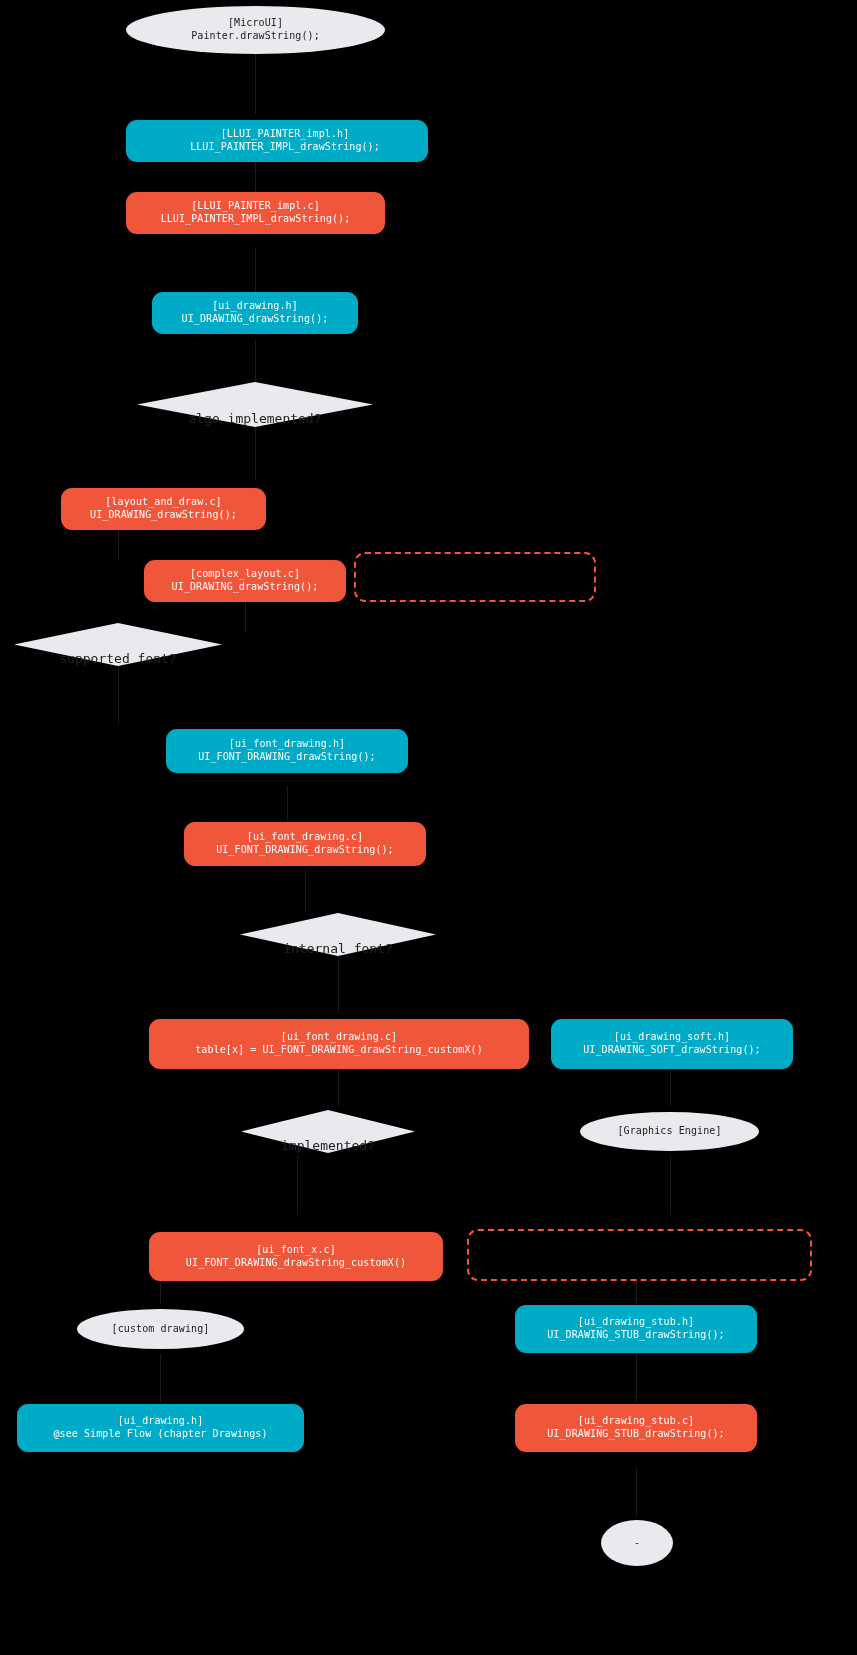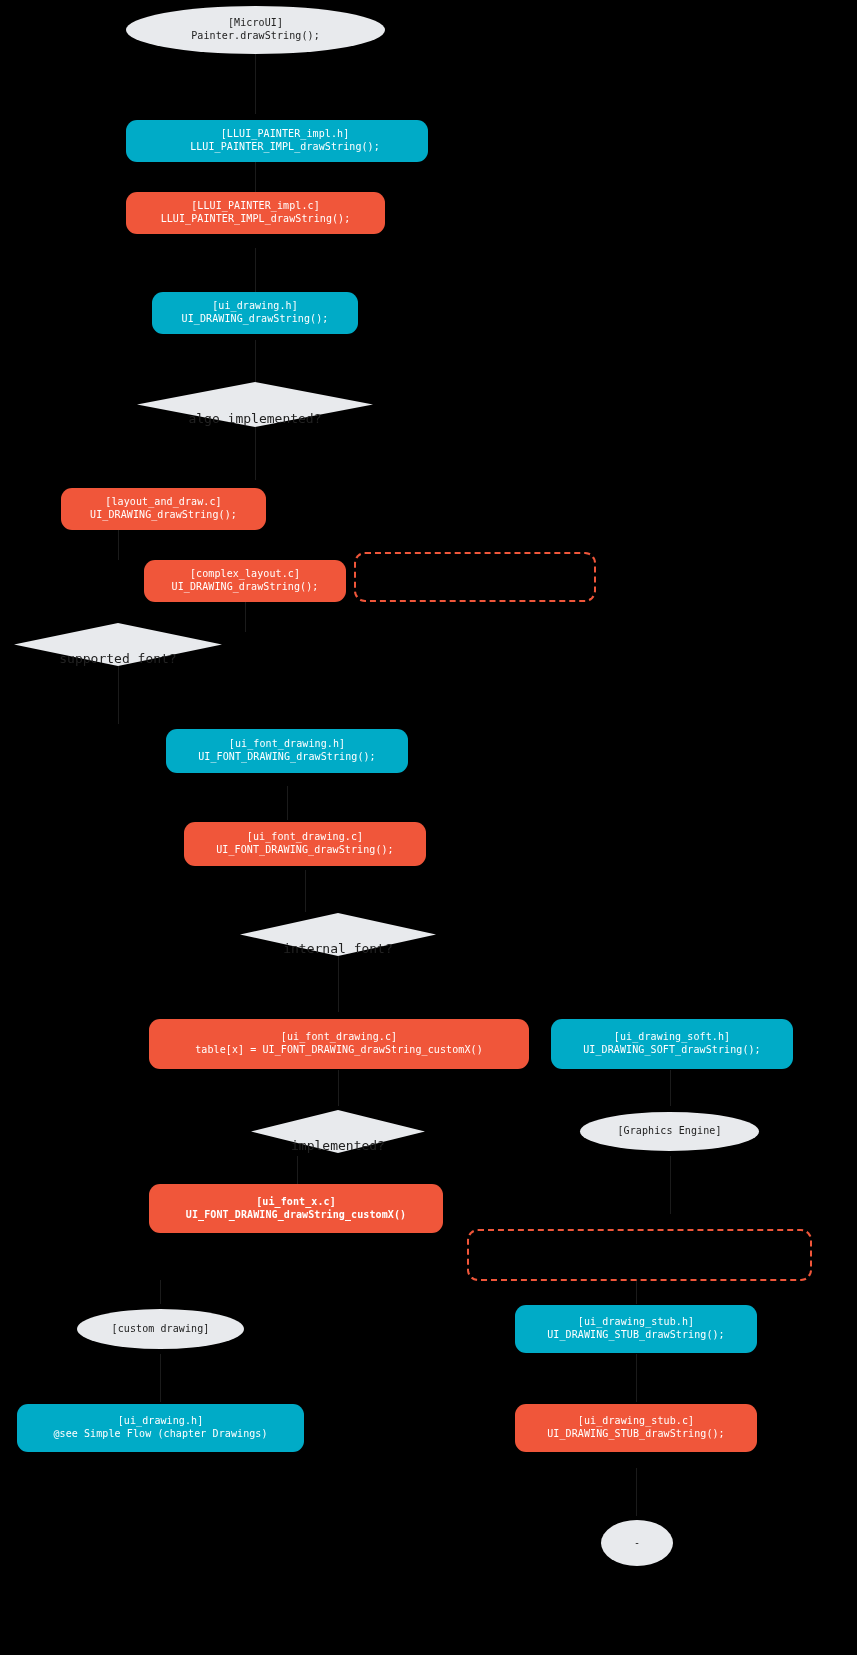--- a/index.html
+++ b/index.html
@@ -111,30 +111,30 @@
   <div class="node rrect orange" style="left:149px;top:1019px;width:380px;height:50px;">
     <span class="l1">[ui_font_drawing.c]</span>
     <span class="l2">table[x] = UI_FONT_DRAWING_drawString_customX()</span>
   </div>
 
   <div class="node rrect cyan" style="left:551px;top:1019px;width:242px;height:50px;">
     <span class="l1">[ui_drawing_soft.h]</span>
     <span class="l2">UI_DRAWING_SOFT_drawString();</span>
   </div>
 
-  <div class="diamond-wrap" style="left:251px;top:1110px;width:174px;height:43px;align-items:center;">
+  <div class="diamond-wrap" style="left:241px;top:1110px;width:174px;height:43px;align-items:center;">
     <div class="diamond-shape"></div>
     <span class="diamond-label">implemented?</span>
   </div>
 
   <div class="node ellipse" style="left:580px;top:1112px;width:179px;height:39px;">
     <span class="l1">[Graphics Engine]</span>
   </div>
 
-  <div class="node rrect orange" style="left:149px;top:1184px;width:294px;height:49px;font-weight:bold;">
+  <div class="node rrect orange" style="left:149px;top:1232px;width:294px;height:49px;">
     <span class="l1">[ui_font_x.c]</span>
     <span class="l2">UI_FONT_DRAWING_drawString_customX()</span>
   </div>
 
   <div class="node dashed" style="left:467px;top:1229px;width:345px;height:52px;">
     <span class="l1"></span>
   </div>
 
   <div class="node ellipse" style="left:77px;top:1309px;width:167px;height:40px;text-align:right;">
     <span class="l1">[custom drawing]</span>

